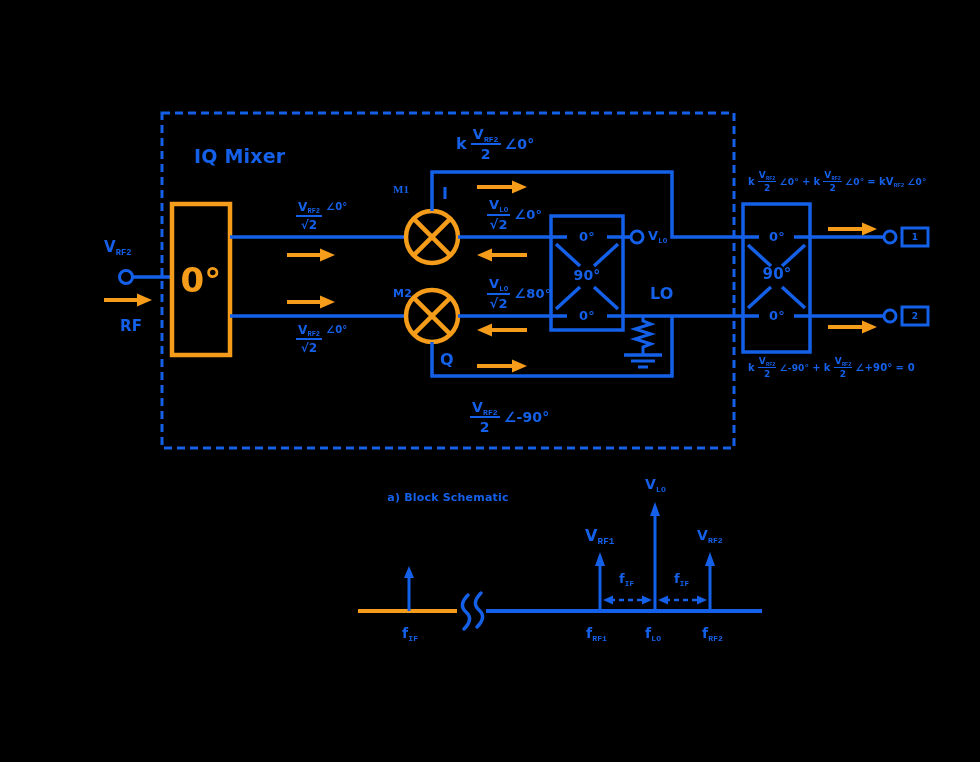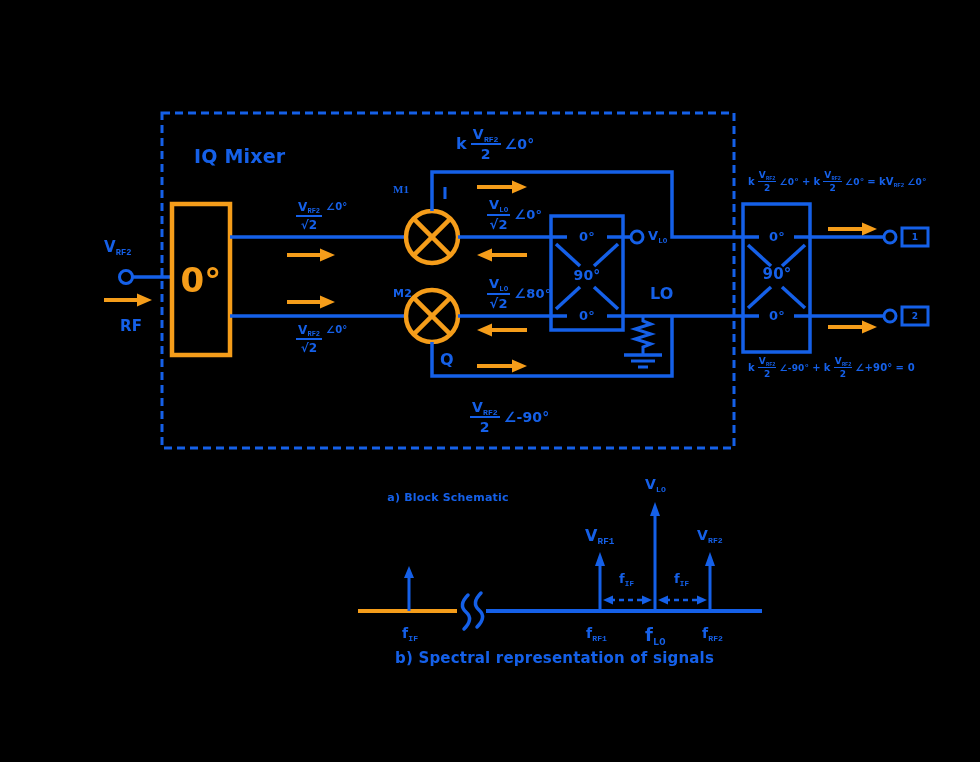--- a/index.html
+++ b/index.html
@@ -288,17 +288,16 @@
 
   <div class="lbl ctr" style="left:162px; top:444px; width:572px; font-size:11px;margin-top:48px;">a) Block Schematic</div>
 
   <div class="lbl" style="left:402px; top:626px; font-size:14px;"><span>f</span><sub>IF</sub></div>
   <div class="lbl" style="left:585px; top:528px; font-size:16px;"><span>V</span><sub>RF1</sub></div>
   <div class="lbl" style="left:645px; top:477px; font-size:14px;"><span>V</span><sub>LO</sub></div>
   <div class="lbl" style="left:697px; top:528px; font-size:14px;"><span>V</span><sub>RF2</sub></div>
   <div class="lbl" style="left:619px; top:572px; font-size:13px;"><span>f</span><sub>IF</sub></div>
   <div class="lbl" style="left:674px; top:572px; font-size:13px;"><span>f</span><sub>IF</sub></div>
   <div class="lbl" style="left:586px; top:626px; font-size:14px;"><span>f</span><sub>RF1</sub></div>
-  <div class="lbl" style="left:645px; top:626px; font-size:18px;"><span>f</span><sub>LO</sub></div>
+  <div class="lbl" style="left:645px; top:626px; font-size:14px;"><span>f</span><sub>LO</sub></div>
   <div class="lbl" style="left:702px; top:626px; font-size:14px;"><span>f</span><sub>RF2</sub></div>
-  <div class="lbl" style="left:395px; top:651px; font-size:15px;">b) Spectral representation of signals</div>
 
 </div>
 
 </body></html>

